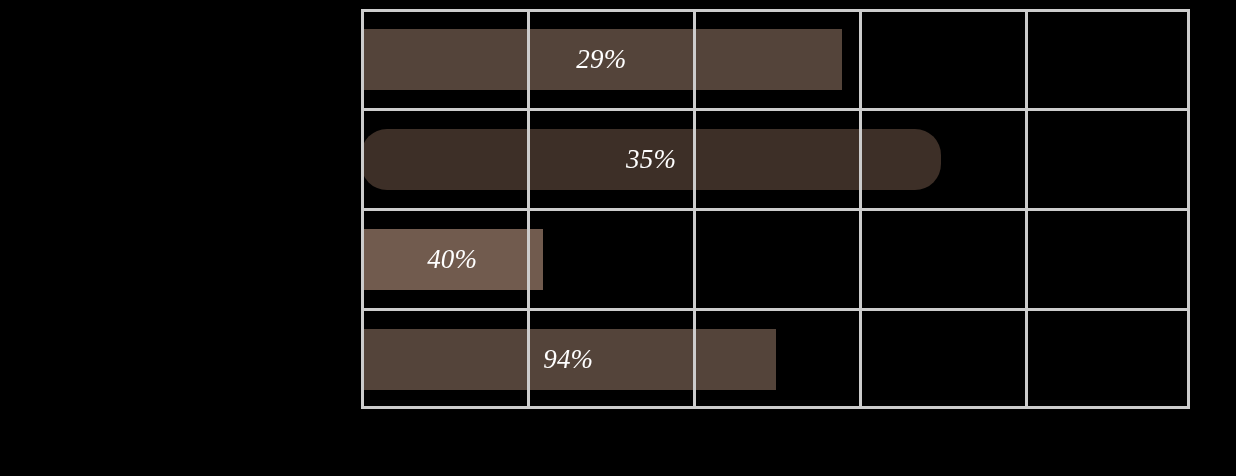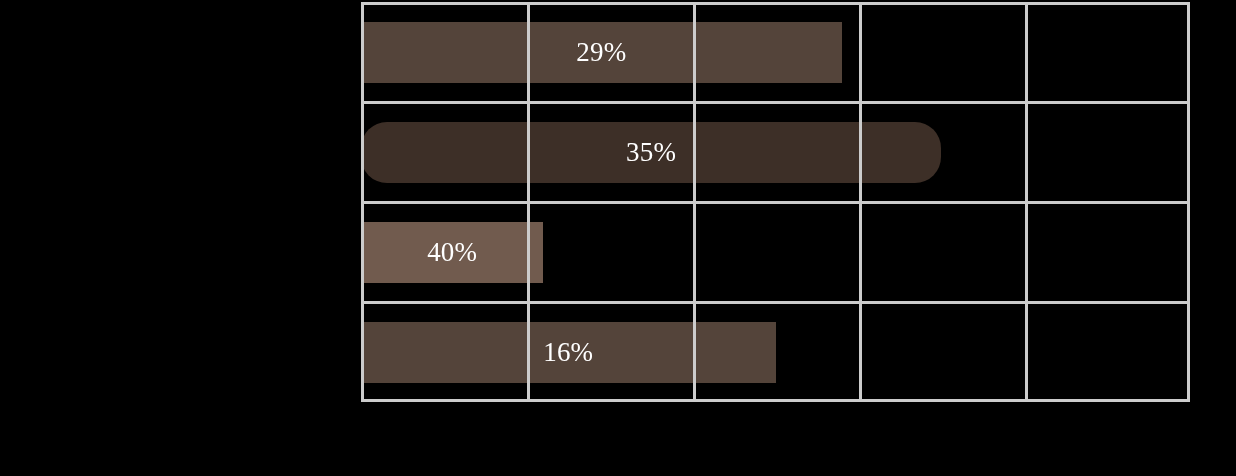--- a/index.html
+++ b/index.html
@@ -19,24 +19,25 @@
     position: relative;
     width: 1236px;
     height: 476px;
     background: #000000;
   }
 
   
   #plot-area {
     position: absolute;
     left: 361px;
-    top: 2px;
+    top: 9px;
     width: 829px;
     height: 400px;
     background: #000000;
+    font-style: italic;
   }
 
   
   .gridline-v {
     position: absolute;
     top: 0;
     width: 3px;
     height: 400px;
     background: #cccccc;
   }
@@ -100,21 +101,21 @@
     </div>
 
     <div class="bar-row" style="top:200px;">
       <div class="bar" style="width: 182.38px; background: rgb(113, 91, 78);">
         <span class="bar-label">40%</span>
       </div>
     </div>
 
     <div class="bar-row" style="top:300px;">
       <div class="bar" style="width: 414.5px; background: rgb(84, 68, 58);">
-        <span class="bar-label">16%</span>
+        <span class="bar-label">94%</span>
       </div>
     </div>
 
     <div class="gridline-v" style="left:0px;"></div>
     <div class="gridline-v" style="left:166px;"></div>
     <div class="gridline-v" style="left:332px;"></div>
     <div class="gridline-v" style="left:498px;"></div>
     <div class="gridline-v" style="left:664px;"></div>
     <div class="gridline-v" style="left:826px;"></div>
 

